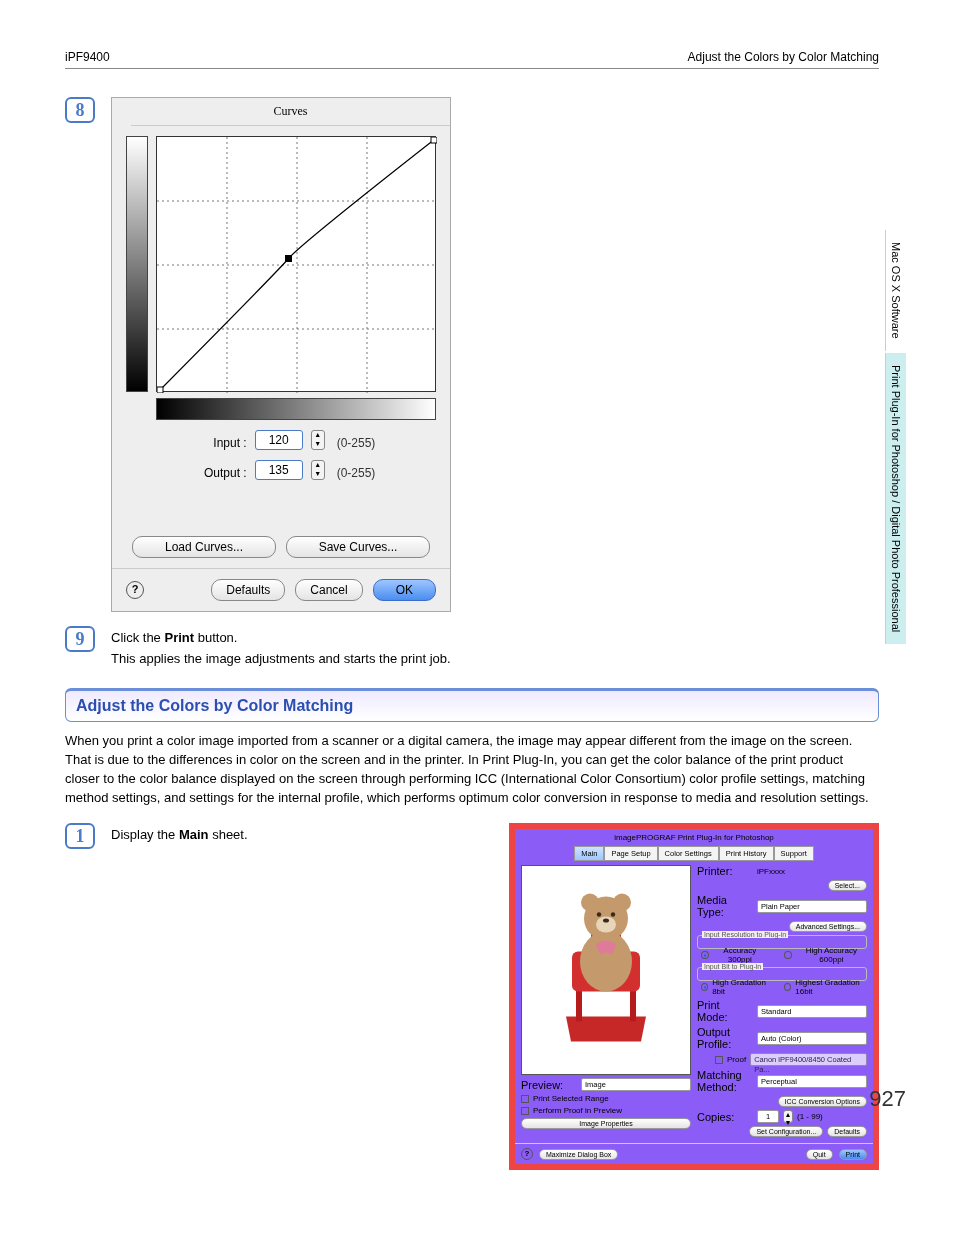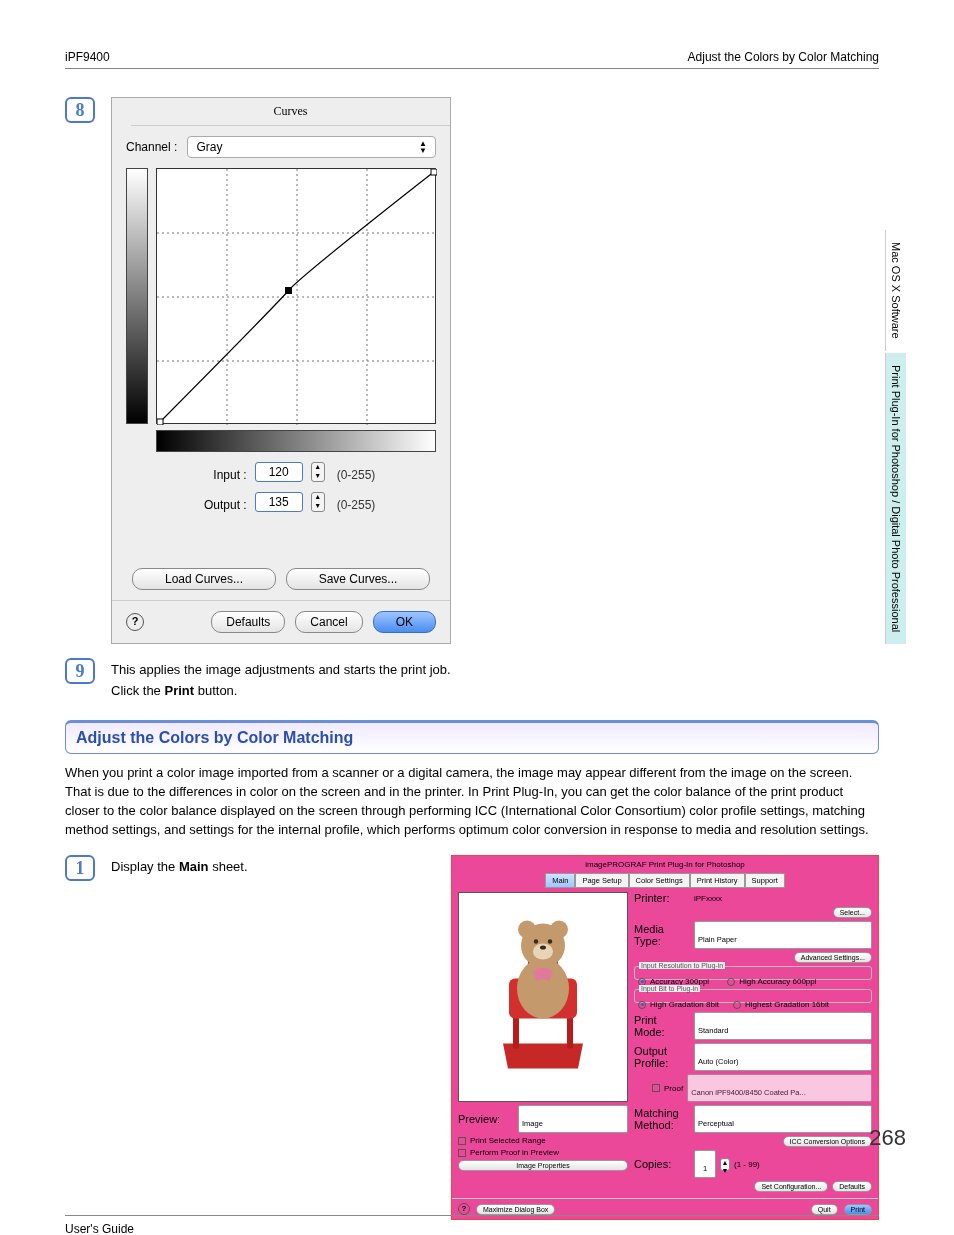--- a/index.html
+++ b/index.html
@@ -162,23 +162,23 @@
   .section-title {
     color: #2a4fb0;
     font-weight: bold;
     font-size: 16px;
   }
   .body-text { margin: 10px 0 16px 0; line-height: 1.45; }
   b { font-weight: bold; }
 
   
   .plugin-panel {
-    width: 428px;
-    border: 1px solid #ef4444;
-    background: #ec4899;
+    width: 370px;
+    border: 6px solid #ef4444;
+    background: #8b5cf6;
     font-size: 8px;
     position: relative;
   }
   .plugin-title { text-align:center; padding:4px; font-size:8px; }
   .tab-bar { display:flex; justify-content:center; gap:0; margin-bottom:4px;}
   .tab {
     padding: 2px 6px; border:1px solid #999; background:#f4f4f4;
     font-size:7.5px;
   }
   .tab.active { background:linear-gradient(#cfe2ff,#9ec6ff); }
@@ -188,21 +188,21 @@
     background:#fff;
     border:1px solid #555;
     position:relative;
     overflow:hidden;
   }
   .settings-col { flex:1; display:flex; flex-direction:column; gap:3px; }
   .set-row { display:flex; align-items:center; gap:4px; }
   .set-row label { width:56px; font-size:11px; }
   .set-field {
     flex:1; background:#fff; border:1px solid #999; border-radius:2px;
-    padding:13px 3px; font-size:7.5px; height:13px; line-height:10px;
+    padding:1px 3px; font-size:7.5px; height:13px; line-height:10px;
   }
   .small-btn {
     border:1px solid #999; border-radius:6px;
     background:linear-gradient(#fff,#e4e4e4);
     font-size:7px; padding:1px 6px;
   }
   .small-btn.primary { background:linear-gradient(#9ec6ff,#4a8df0); }
   .fieldset {
     border:1px solid #bbb; border-radius:3px; padding:3px 4px 2px 4px;
     display:flex; gap:6px; align-items:center;
@@ -248,27 +248,20 @@
     <div class="side-tab">Mac OS X Software</div>
     <div class="side-tab accent">Print Plug-In for Photoshop / Digital Photo Professional</div>
   </div>
 
   <div class="step-row">
     <div class="step-badge">8</div>
 
     <div class="curves-panel">
       <div class="curves-title">Curves</div>
       <div class="curves-body">
-        <div class="channel-row">
-          <span>Channel :</span>
-          <div class="channel-select">
-            <span>Gray</span>
-            <span style="font-size:8px;line-height:7px;">▲<br>▼</span>
-          </div>
-        </div>
         <div class="graph-row">
           <div class="gradient"></div>
           <div class="graph">
             <svg width="280" height="256">
               <line class="dotline" x1="70" y1="0" x2="70" y2="256"></line>
               <line class="dotline" x1="140" y1="0" x2="140" y2="256"></line>
               <line class="dotline" x1="210" y1="0" x2="210" y2="256"></line>
               <line class="dotline" x1="0" y1="64" x2="280" y2="64"></line>
               <line class="dotline" x1="0" y1="128" x2="280" y2="128"></line>
               <line class="dotline" x1="0" y1="192" x2="280" y2="192"></line>
@@ -311,24 +304,24 @@
         <div class="mac-btn">Defaults</div>
         <div class="mac-btn">Cancel</div>
         <div class="mac-btn primary" style="padding:2px 22px;">OK</div>
       </div>
     </div>
   </div>
 
   <div class="step-row" style="margin-top:10px;">
     <div class="step-badge">9</div>
     <div class="step-body">
-      <p>This applies the image adjustments and starts the print job.</p>
       <p>
         <span>Click the </span><b>Print</b><span> button.</span>
       </p>
+      <p>This applies the image adjustments and starts the print job.</p>
     </div>
   </div>
 
   <div class="section-box">
     <div class="section-title">Adjust the Colors by Color Matching</div>
   </div>
   <p class="body-text">When you print a color image imported from a scanner or a digital camera, the image may appear different from the image on the screen. That is due to the differences in color on the screen and in the printer. In Print Plug-In, you can get the color balance of the print product closer to the color balance displayed on the screen through performing ICC (International Color Consortium) color profile settings, matching method settings, and settings for the internal profile, which performs optimum color conversion in response to media and resolution settings.</p>
 
   <div class="step-row">
     <div class="step-badge">1</div>
@@ -459,20 +452,16 @@
       <div style="display:flex; padding:4px 6px; align-items:center; border-top:1px solid #ccc; gap:6px;">
         <div class="help-icon" style="width:12px;height:12px;font-size:8px;line-height:10px;border-width:1px;">?</div>
         <div class="small-btn">Maximize Dialog Box</div>
         <div style="flex:1"></div>
         <div class="small-btn">Quit</div>
         <div class="small-btn primary">Print</div>
       </div>
     </div>
   </div>
 
-  <div class="pagenum">268</div>
-
-  <div class="footer-line">
-    <span>User's Guide</span>
-    <span></span>
-  </div>
+  <div class="pagenum">927</div>
+
 
 </div>
 
 </body></html>

